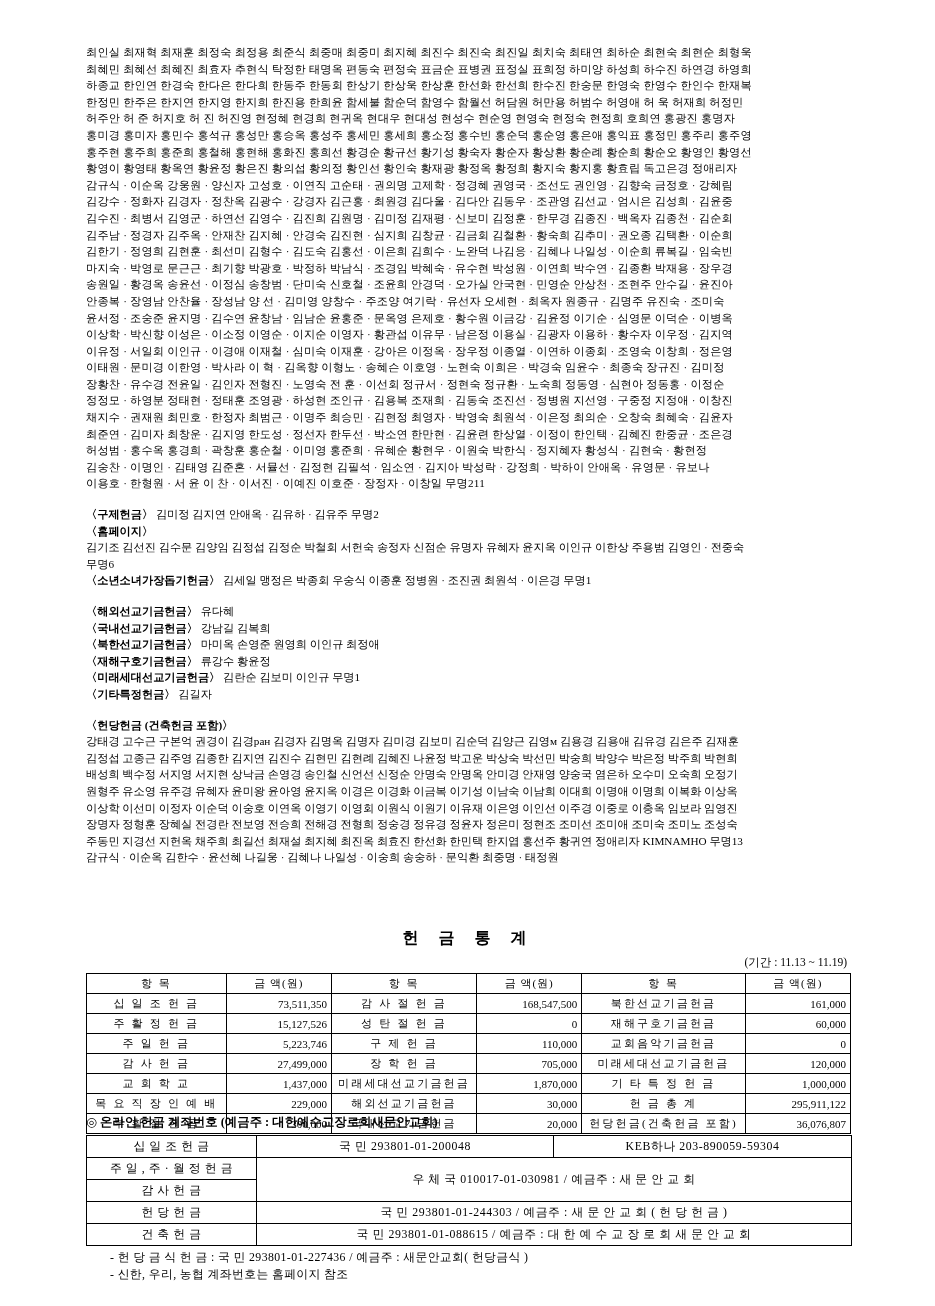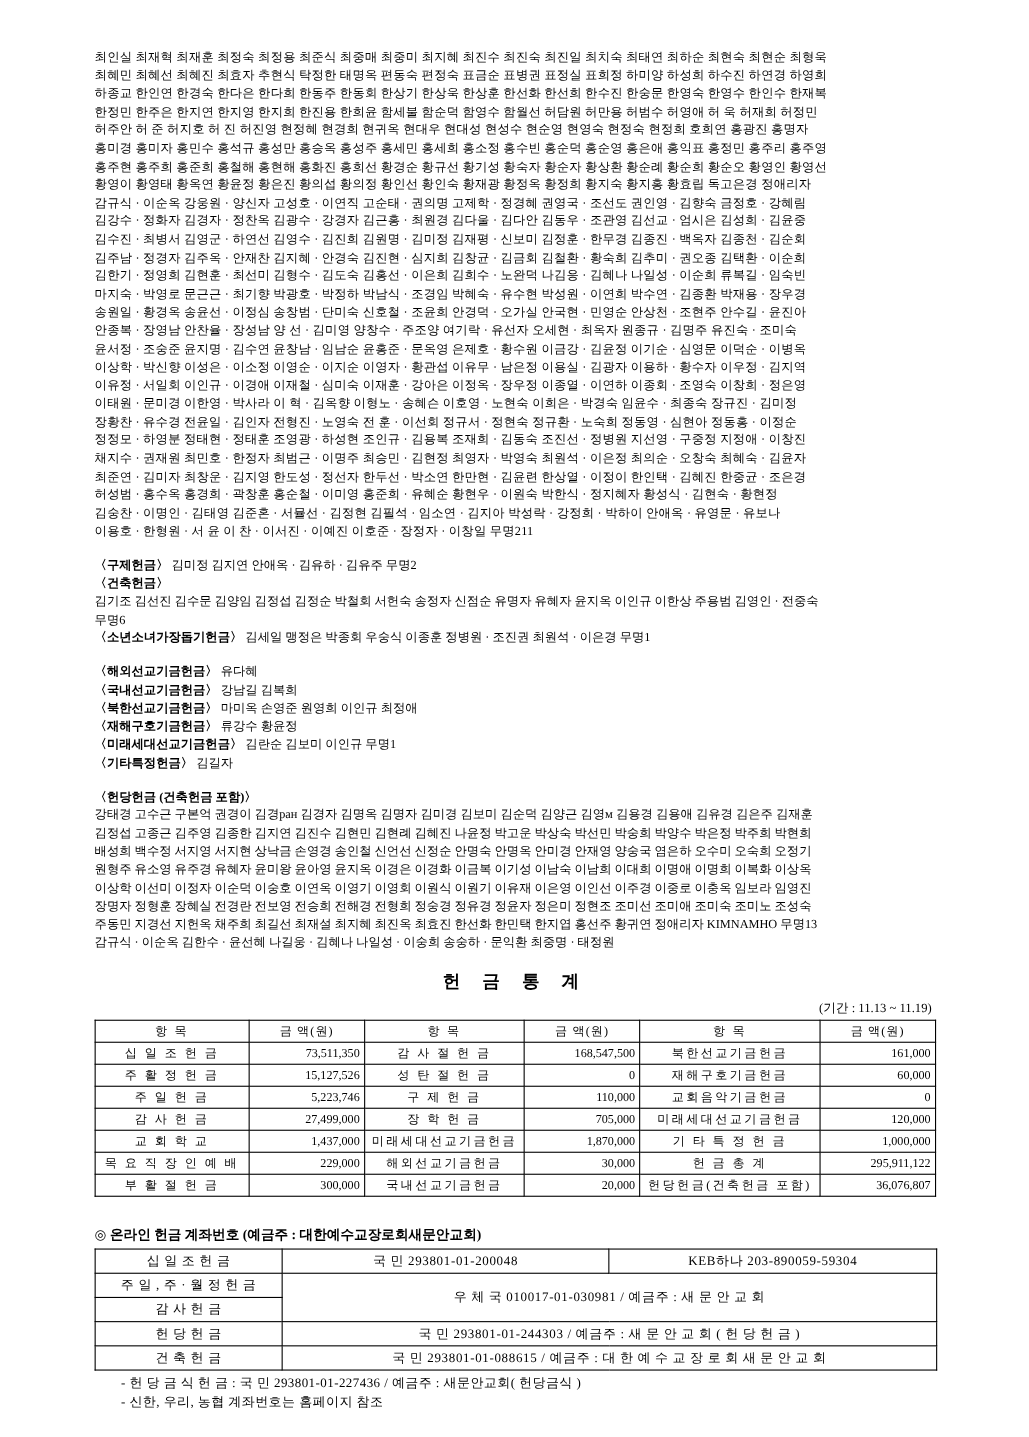--- a/index.html
+++ b/index.html
@@ -42,21 +42,21 @@
     white-space: nowrap;
   }
   .sec-head {
     font-weight: bold;
   }
 
   
   .stats-wrap {
     position: absolute;
     left: 86px;
-    top: 882px;
+    top: 928px;
     width: 765px;
   }
   .stats-title {
     text-align: center;
     font-size: 16px;
     font-weight: bold;
     letter-spacing: 8px;
     margin-bottom: 6px;
   }
   .stats-period {
@@ -168,21 +168,21 @@
     <div class="name-line">허성범 · 홍수옥  홍경희 · 곽창훈  홍순철 · 이미영  홍준희 · 유혜순  황현우 · 이원숙  박한식 · 정지혜자  황성식 · 김현숙 · 황현정</div>
     <div class="name-line">김숭찬 · 이명인 · 김태영  김준혼 · 서뮬선 · 김정현  김필석 · 임소연 · 김지아  박성락 · 강정희 · 박하이   안애옥 · 유영문 · 유보나</div>
     <div class="name-line">이용호 · 한형원 · 서  윤  이  찬 · 이서진 · 이예진  이호준 · 장정자 · 이창일  무명211</div>
 
     <div class="section">
       <div class="sec-line">
         <span class="sec-head">〈구제헌금〉</span>
         <span>김미정 김지연 안애옥 · 김유하 · 김유주 무명2</span>
       </div>
       <div class="sec-line">
-        <span class="sec-head">〈건축헌금〉</span>
+        <span class="sec-head">〈홈페이지〉</span>
       </div>
       <div class="sec-line">김기조 김선진 김수문 김양임 김정섭 김정순 박철회 서헌숙 송정자 신점순 유명자 유혜자 윤지옥 이인규 이한상 주용범 김영인 · 전중숙</div>
       <div class="sec-line">무명6</div>
       <div class="sec-line">
         <span class="sec-head">〈소년소녀가장돕기헌금〉</span>
         <span>김세일 맹정은 박종회 우숭식 이종훈 정병원 · 조진권 최원석 · 이은경 무명1</span>
       </div>
     </div>
 
     <div class="section">

